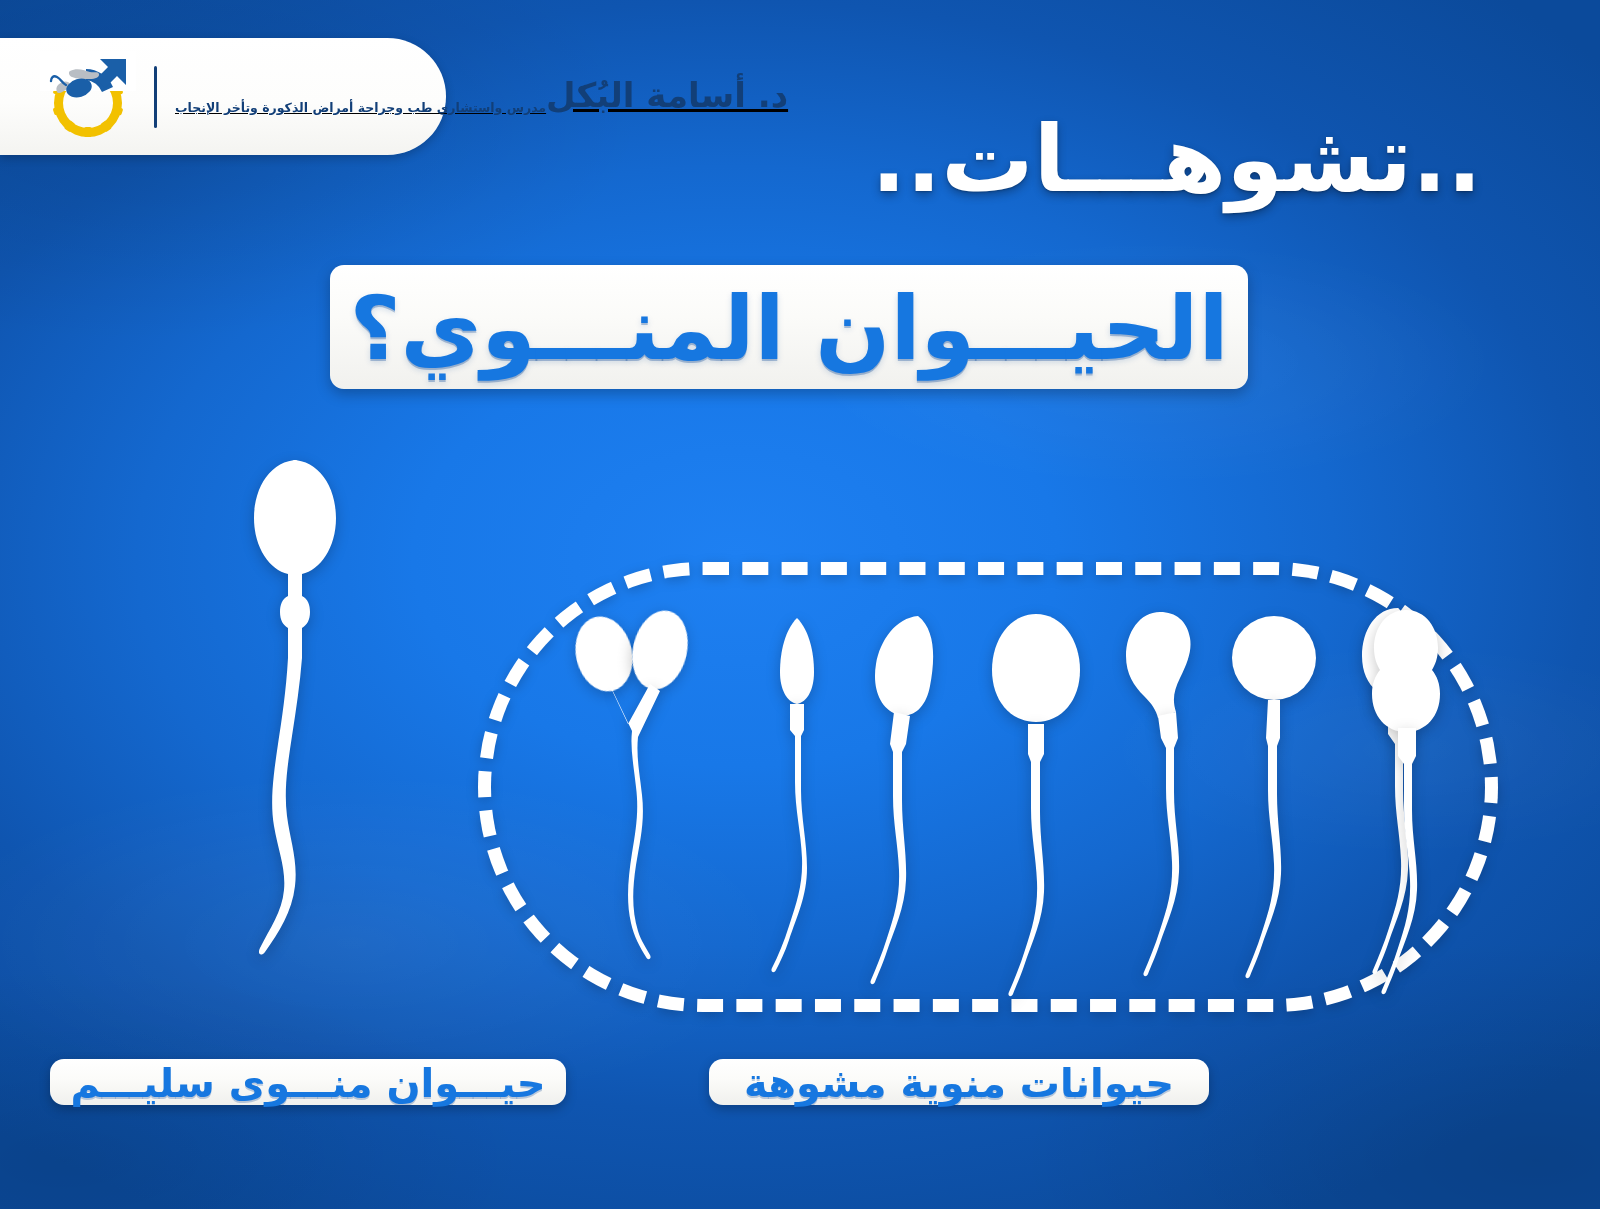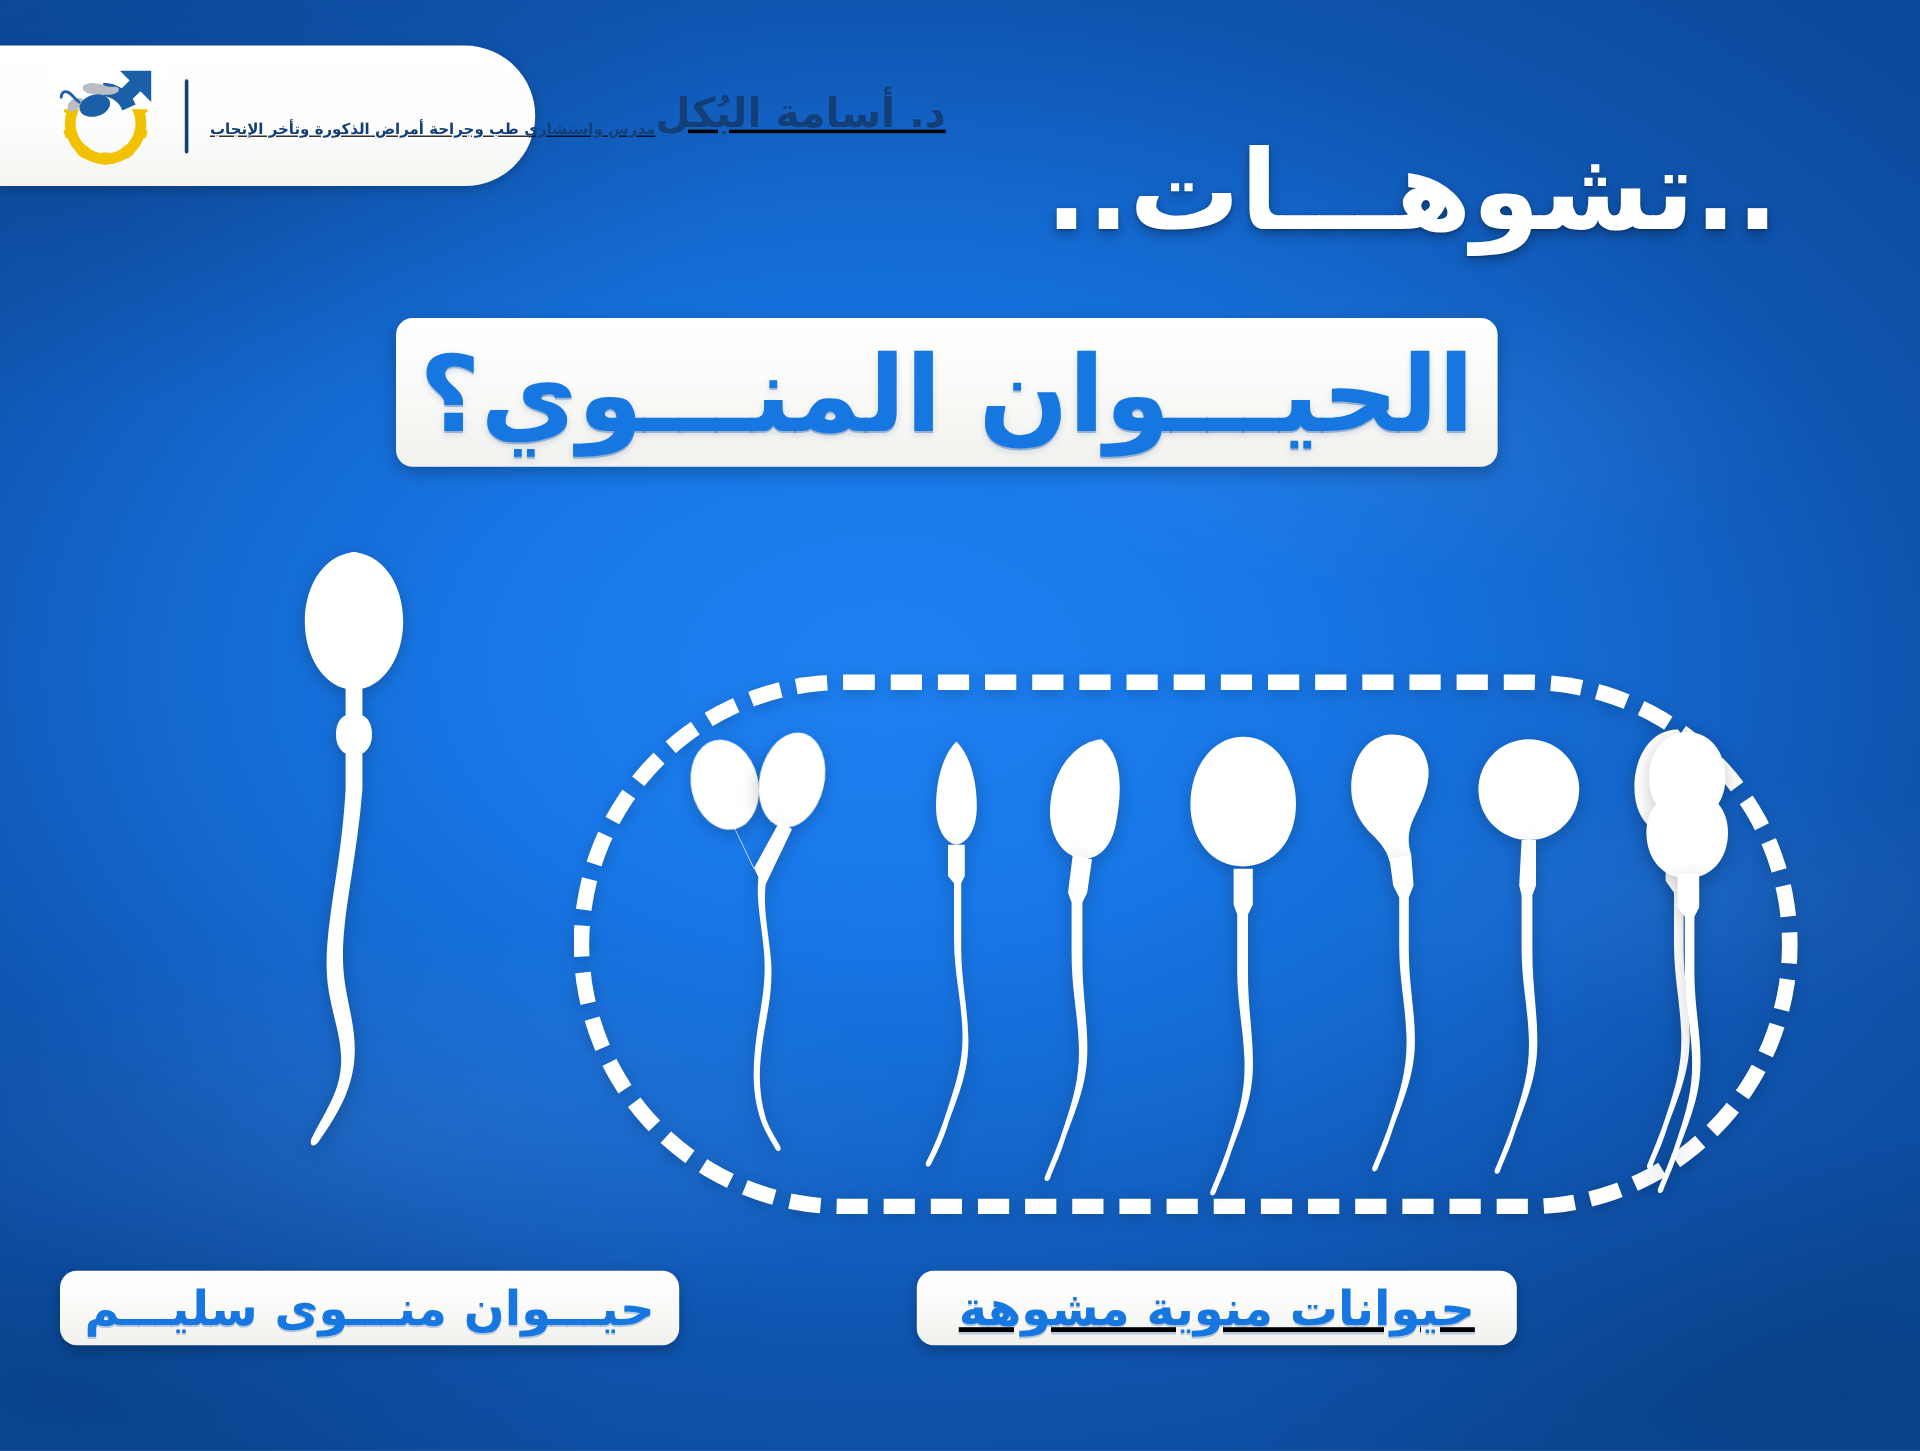--- a/index.html
+++ b/index.html
@@ -78,28 +78,28 @@
     filter:drop-shadow(0 3px 6px rgba(0,0,0,.20));
   }
 
   
   #sperm-layer{position:absolute;inset:0;pointer-events:none;}
   #sperm-layer svg{position:absolute;overflow:visible;}
   .sp{fill:#ffffff;filter:drop-shadow(0 4px 7px rgba(0,0,0,.22));}
 
   
   .caption{
-    position:absolute;height:62px;
+    position:absolute;height:46px;
     background:linear-gradient(180deg,#ffffff 0%,#fbfbf9 45%,#f0f0ed 100%);
     box-shadow:0 4px 11px rgba(0,0,0,.26);
     display:flex;align-items:center;justify-content:center;
     padding:16px 26px;box-sizing:border-box;
   }
   #caption-healthy{left:50px;top:1059px;width:516px;border-radius:14px;}
-  #caption-abnormal{left:764px;top:1059px;width:500px;border-radius:14px;text-decoration:underline;}
+  #caption-abnormal{left:709px;top:1059px;width:500px;border-radius:14px;}
   .caption span{
     font-size:40px;font-weight:bold;color:#1677e0;line-height:1;
     direction:rtl;white-space:nowrap;letter-spacing:-.5px;
     text-shadow:0 2px 0 rgba(10,70,150,.26);
     transform:translateY(1px);
   }
 </style>
 </head>
 <body>
 

